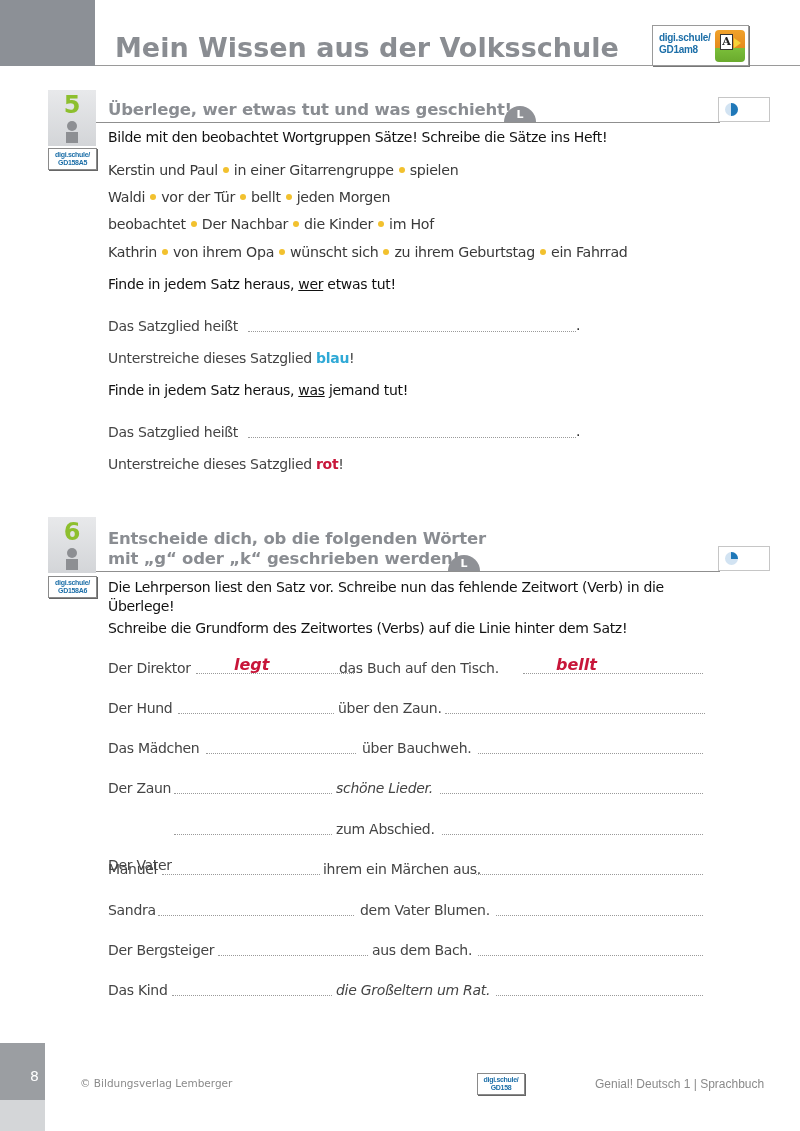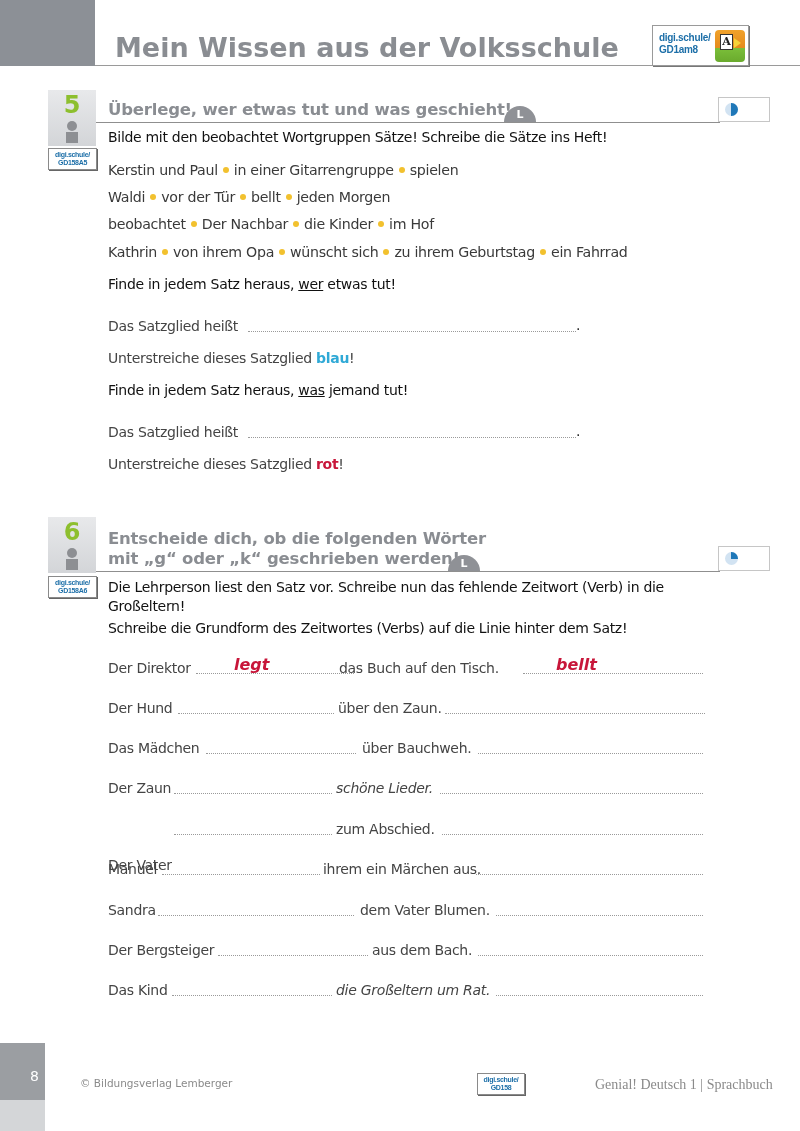--- a/index.html
+++ b/index.html
@@ -68,21 +68,21 @@
     .blue { color: #2fa9d6; font-weight: bold; }
     .red { color: #c8163a; font-weight: bold; }
 
     .sent-part { position: absolute; font-family: "DejaVu Sans", sans-serif; font-size: 14px; color: #444; line-height: 18px; letter-spacing: -0.3px; white-space: nowrap; }
     .answer { position: absolute; font-family: "DejaVu Sans", sans-serif; font-weight: bold; font-style: italic; font-size: 16px; color: #c8163a; line-height: 18px; }
 
     .footer-bar-dark { position: absolute; left: 0; top: 1043px; width: 45px; height: 57px; background: #9b9ea2; }
     .footer-bar-light { position: absolute; left: 0; top: 1100px; width: 45px; height: 31px; background: #d4d6d8; }
     .page-num { position: absolute; left: 30px; top: 1068px; font-family: "DejaVu Sans", sans-serif; font-size: 14px; color: #fff; }
     .footer-left { position: absolute; left: 80px; top: 1077px; font-family: "DejaVu Sans", sans-serif; font-size: 10.5px; color: #8a8a8a; }
-    .footer-right { position: absolute; left: 595px; top: 1077px; font-family: Liberation Serif, serif; font-size: 14px; color: #8a8a8a; }
+    .footer-right { position: absolute; left: 595px; top: 1077px; font-family: Liberation Sans, sans-serif; font-size: 12px; color: #8a8a8a; }
     .digi-footer {
       position: absolute; left: 477px; top: 1073px; width: 48px; height: 22px; background: #fff;
       border: 1px solid #8a8a8a; box-shadow: 1px 1px 0 #666; font-weight: bold;
       font-size: 7px; line-height: 8px; color: #1d6fa8; text-align: center; padding-top: 2px; letter-spacing: -0.3px;
     }
   </style>
 </head>
 <body>
 
 <div class="top-bar"></div>
@@ -165,21 +165,21 @@
 </div>
 <div class="ex-title" style="top:529px;">Entscheide dich, ob die folgenden Wörter</div>
 <div class="ex-title" style="top:549px;">mit „g“ oder „k“ geschrieben werden!</div>
 <div class="l-tab" style="left:448px; top:555px;">L</div>
 <div class="ex-rule" style="top:571px;"></div>
 <div class="time-box" style="top:546px;">
   <div class="clock quarter"></div>
 </div>
 
 <div class="instr" style="top:578px;">Die Lehrperson liest den Satz vor. Schreibe nun das fehlende Zeitwort (Verb) in die</div>
-<div class="instr" style="top:597px;">Großeltern!</div>
+<div class="instr" style="top:597px;">Überlege!</div>
 <div class="instr" style="top:619px;">Schreibe die Grundform des Zeitwortes (Verbs) auf die Linie hinter dem Satz!</div>
 
 <div>
   <div class="sent-part" style="left:108px; top:659px;">Der Direktor</div>
   <div class="dotted" style="left:196px; top:673px; width:158px;"></div>
   <div class="answer" style="left:234px; top:656px;">legt</div>
   <div class="sent-part" style="left:339px; top:659px;">das Buch auf den Tisch.</div>
   <div class="dotted" style="left:523px; top:673px; width:180px;"></div>
   <div class="answer" style="left:556px; top:656px;">bellt</div>
 </div>

